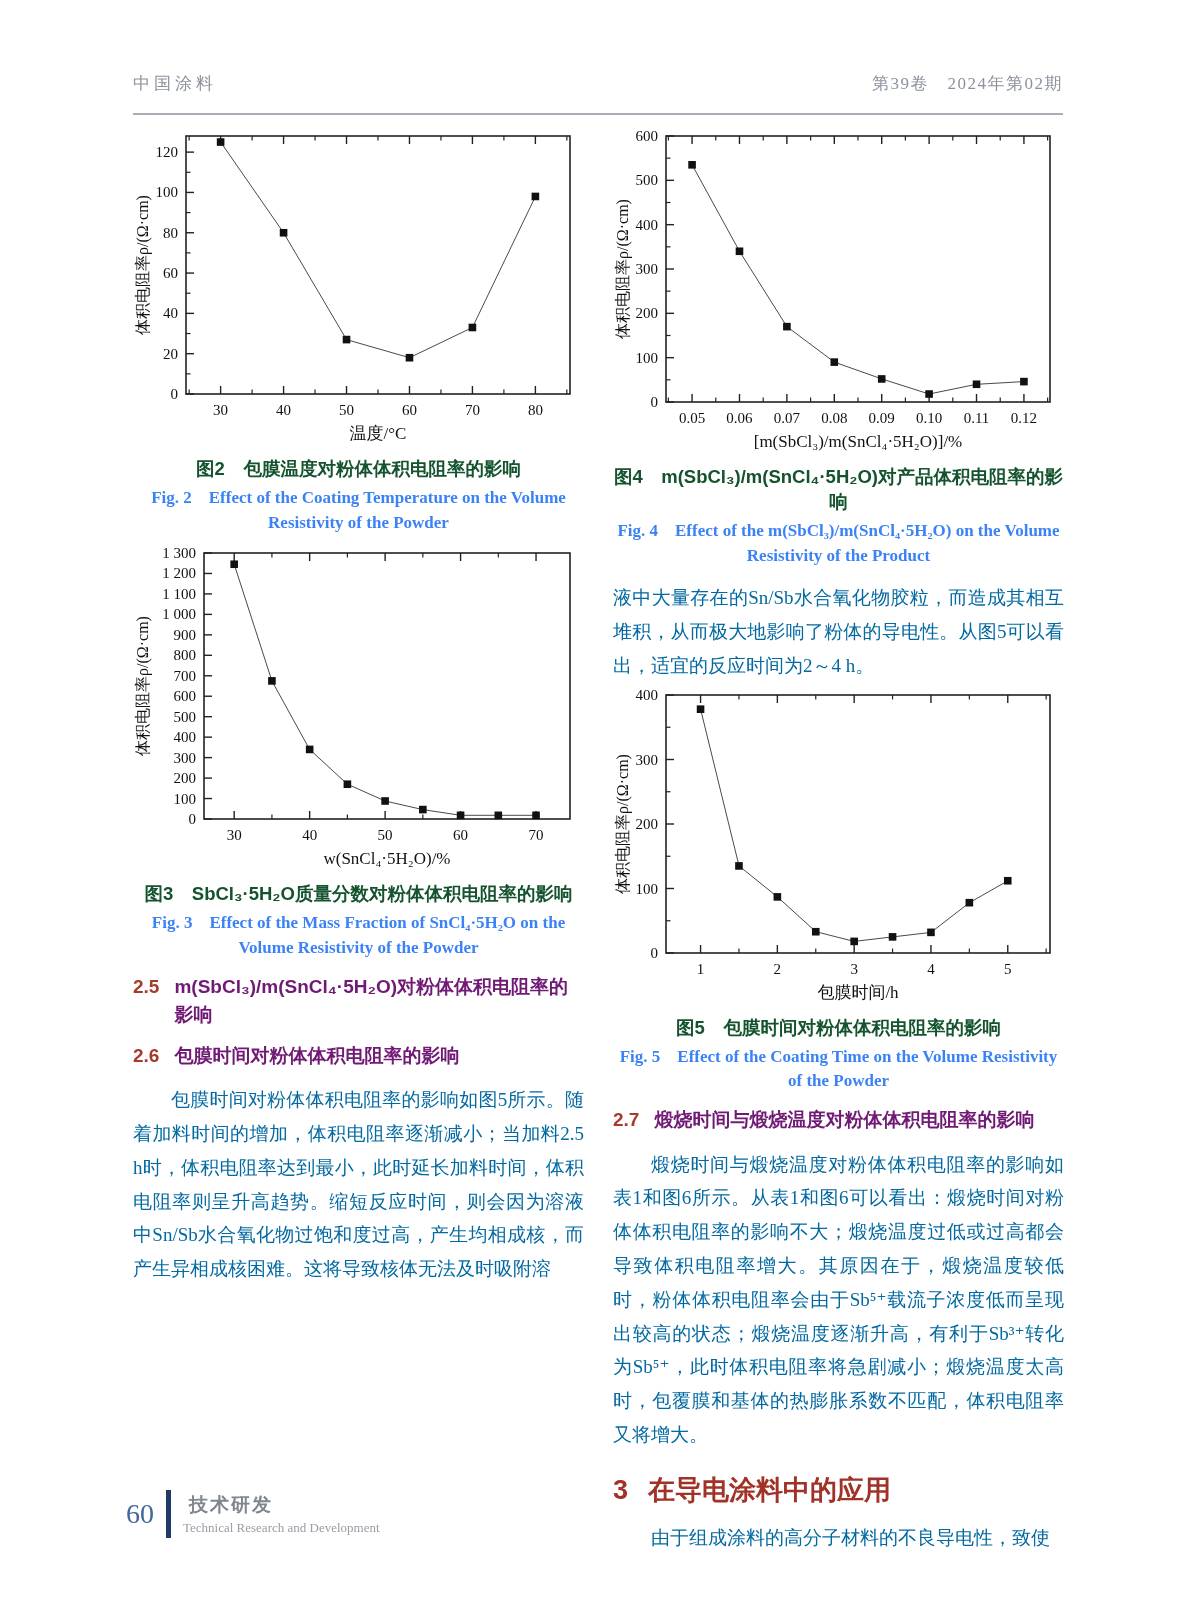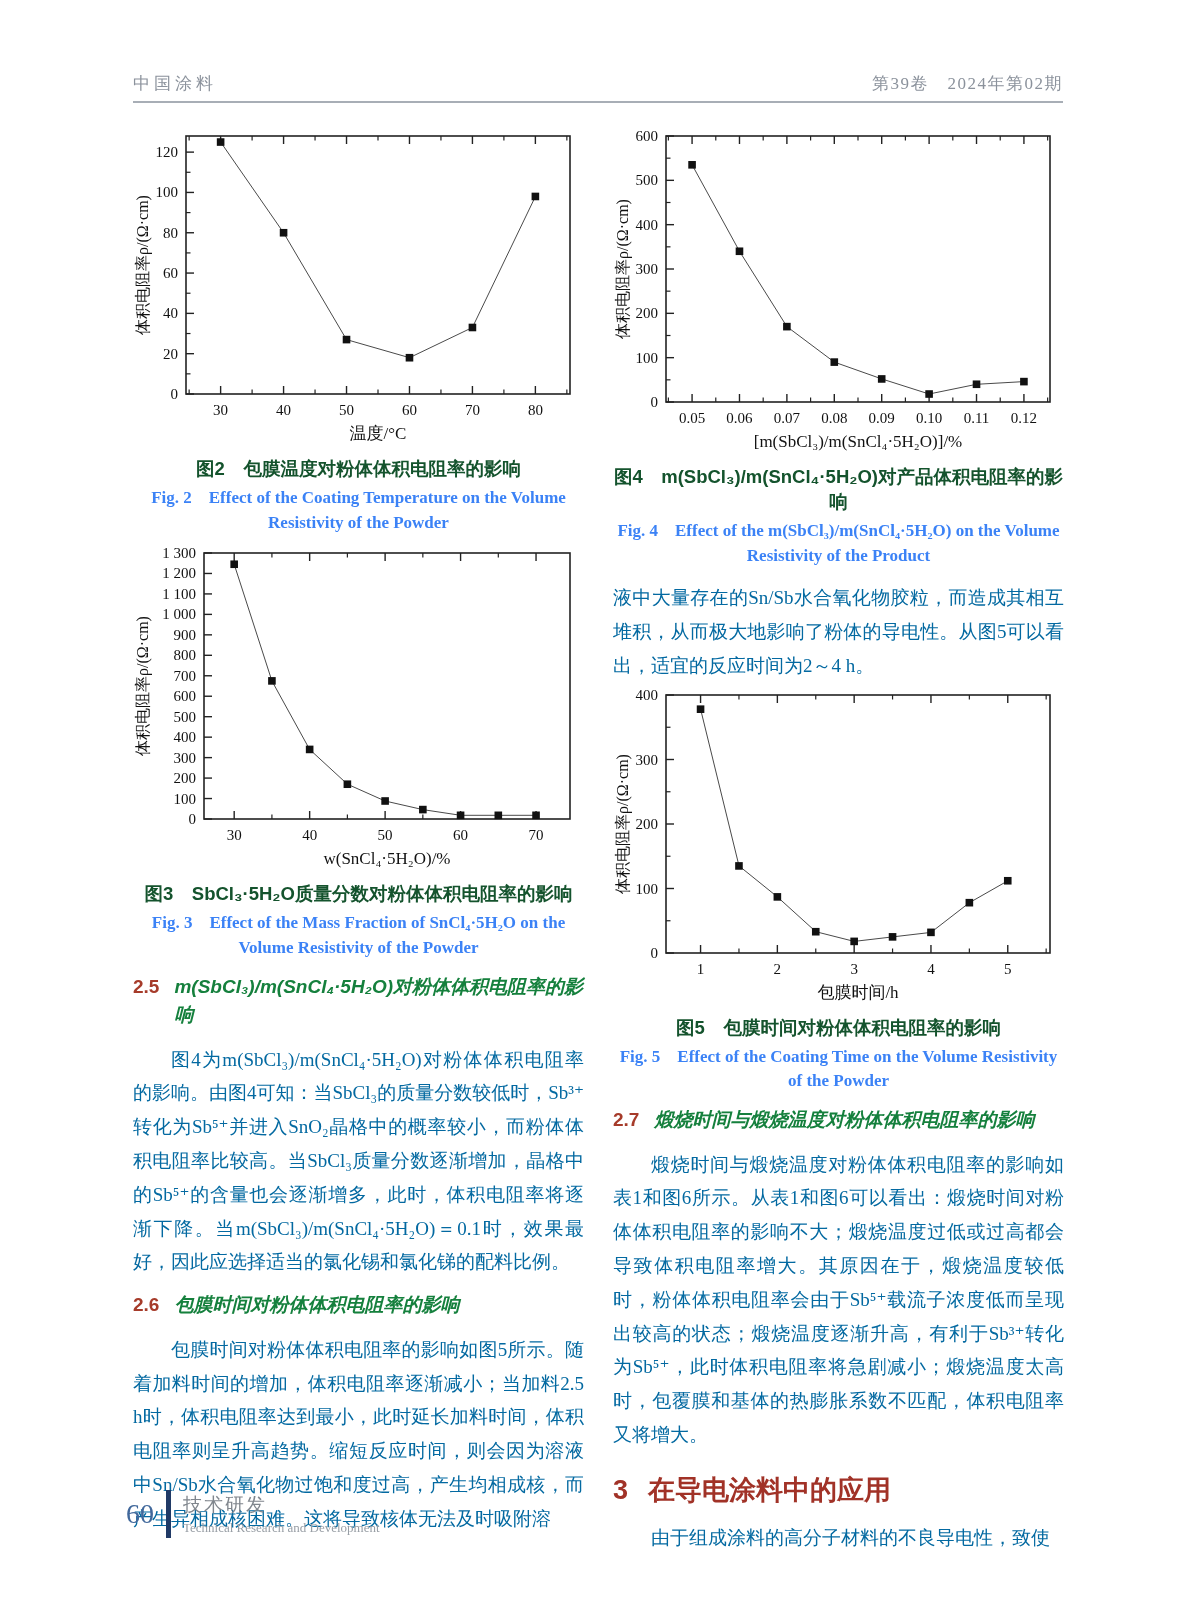--- a/index.html
+++ b/index.html
@@ -1,48 +1,48 @@
 <!DOCTYPE html>
 <html><head>
 <meta charset="utf-8">
 <style>
   html,body{margin:0;padding:0;background:#ffffff;}
   .page{position:relative;width:1187px;height:1600px;background:#ffffff;overflow:hidden;
         font-family:"Liberation Serif","DejaVu Serif",serif;color:#1c1c1c;}
   
   .header{position:absolute;left:133px;top:72px;width:930px;display:flex;
-          justify-content:space-between;align-items:flex-end;padding-bottom:6px;
+          justify-content:space-between;align-items:flex-end;padding-bottom:18px;
           border-bottom:2px solid #a8aeb6;}
   .journal{font-size:17px;color:#8b929c;letter-spacing:4px;}
   .issue{font-size:17px;color:#8b929c;letter-spacing:1.5px;}
   
   .columns{position:absolute;left:133px;top:126px;width:931px;display:flex;gap:29px;}
   .col{width:451px;}
   figure{margin:0;padding:0;}
   .chart{width:451px;}
   .chart svg{display:block;}
   .cap-cn{text-align:center;font-weight:bold;font-size:18.5px;margin-top:8px;
           font-family:"Liberation Sans","DejaVu Sans",sans-serif;color:#14532d;}
   .cap-en{text-align:center;font-weight:bold;font-size:17px;line-height:1.45;
           margin-top:5px;margin-bottom:8px;color:#3b82f6;}
   .sec-head{display:flex;gap:15px;align-items:flex-start;font-weight:bold;font-size:19px;
             margin:12px 0 6px;font-family:"Liberation Sans","DejaVu Sans",sans-serif;line-height:1.5;}
   .sec-num{color:#a63b2a;flex:0 0 auto;}
-  .sec-title{color:#15803d;font-style:italic;}
+  .sec-title{color:#701a75;}
   .body-para{font-size:19px;line-height:1.78;text-align:justify;text-indent:2em;
              margin:13px 0 2px 0;color:#0369a1;}
   .body-para.cont{text-indent:0;}
   .big-head{display:flex;gap:20px;align-items:baseline;font-weight:bold;font-size:27px;
             color:#a13227;margin:20px 0 12px;font-family:"Liberation Sans","DejaVu Sans",sans-serif;}
   
   .footer{position:absolute;left:126px;top:1490px;display:flex;align-items:center;gap:12px;}
   .page-num{font-size:28px;color:#41689b;}
   .footer-bar{width:5px;height:48px;background:#203a66;}
-  .f-cn{display:block;font-size:19px;font-weight:normal;color:#7f8档287;color:#80868d;
-        font-family:"Liberation Sans","DejaVu Sans",sans-serif;letter-spacing:2px;}
+  .f-cn{display:block;font-size:19px;font-weight:bold;color:#7f8档287;color:#80868d;
+        font-family:"Liberation Sans","DejaVu Sans",sans-serif;letter-spacing:2px;margin-left:6px;}
   .f-en{display:block;font-size:13px;color:#989ea5;margin-top:2px;}
 </style>
 </head>
 <body>
 
 <div class="page">
 
   <div class="header">
     <span class="journal">中国涂料</span>
     <span class="issue">第39卷　2024年第02期</span>
@@ -196,21 +196,20 @@
         <figcaption>
           <div class="cap-cn">图3　SbCl₃·5H₂O质量分数对粉体体积电阻率的影响</div>
           <div class="cap-en">Fig. 3　Effect of the Mass Fraction of SnCl₄·5H₂O on the Volume Resistivity of the Powder</div>
         </figcaption>
       </figure>
 
       <div class="sec-head">
         <span class="sec-num">2.5</span>
         <span class="sec-title">m(SbCl₃)/m(SnCl₄·5H₂O)对粉体体积电阻率的影响</span>
       </div>
-      <p class="body-para">图4为m(SbCl₃)/m(SnCl₄·5H₂O)对粉体体积电阻率的影响。由图4可知：当SbCl₃的质量分数较低时，Sb³⁺转化为Sb⁵⁺并进入SnO₂晶格中的概率较小，而粉体体积电阻率比较高。当SbCl₃质量分数逐渐增加，晶格中的Sb⁵⁺的含量也会逐渐增多，此时，体积电阻率将逐渐下降。当m(SbCl₃)/m(SnCl₄·5H₂O)＝0.1时，效果最好，因此应选择适当的氯化锡和氯化锑的配料比例。</p>
 
       <div class="sec-head">
         <span class="sec-num">2.6</span>
         <span class="sec-title">包膜时间对粉体体积电阻率的影响</span>
       </div>
       <p class="body-para">包膜时间对粉体体积电阻率的影响如图5所示。随着加料时间的增加，体积电阻率逐渐减小；当加料2.5 h时，体积电阻率达到最小，此时延长加料时间，体积电阻率则呈升高趋势。缩短反应时间，则会因为溶液中Sn/Sb水合氧化物过饱和度过高，产生均相成核，而产生异相成核困难。这将导致核体无法及时吸附溶</p>
     </div>
 
     <div class="col">
       <figure>

